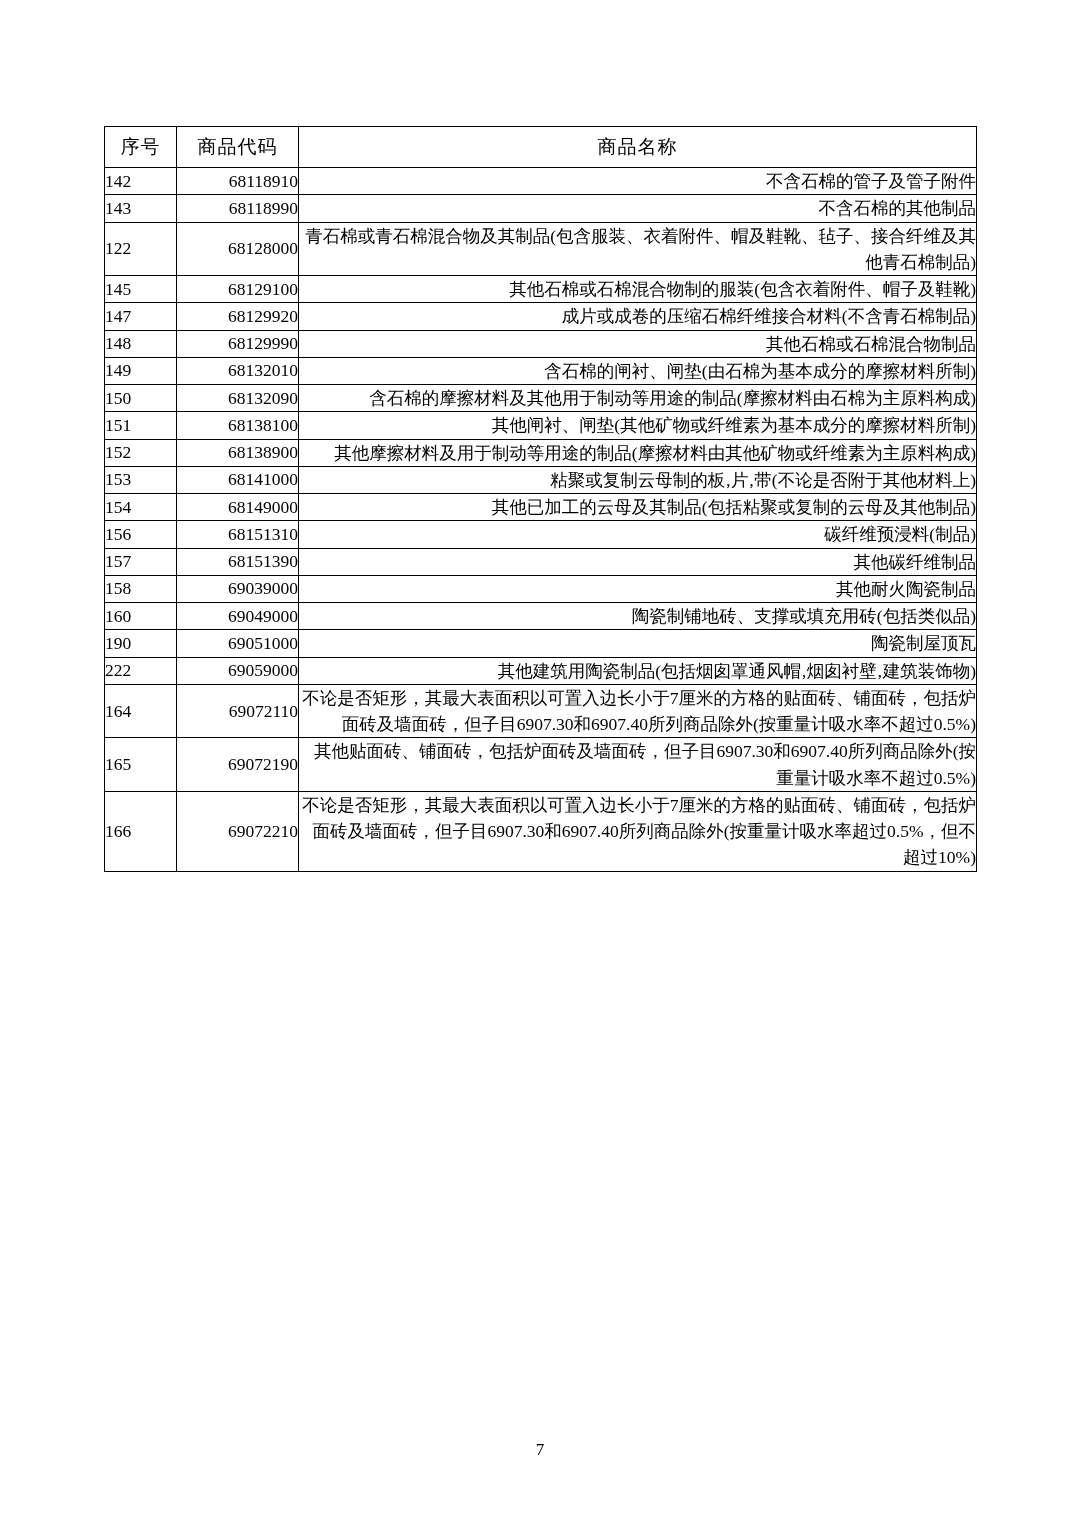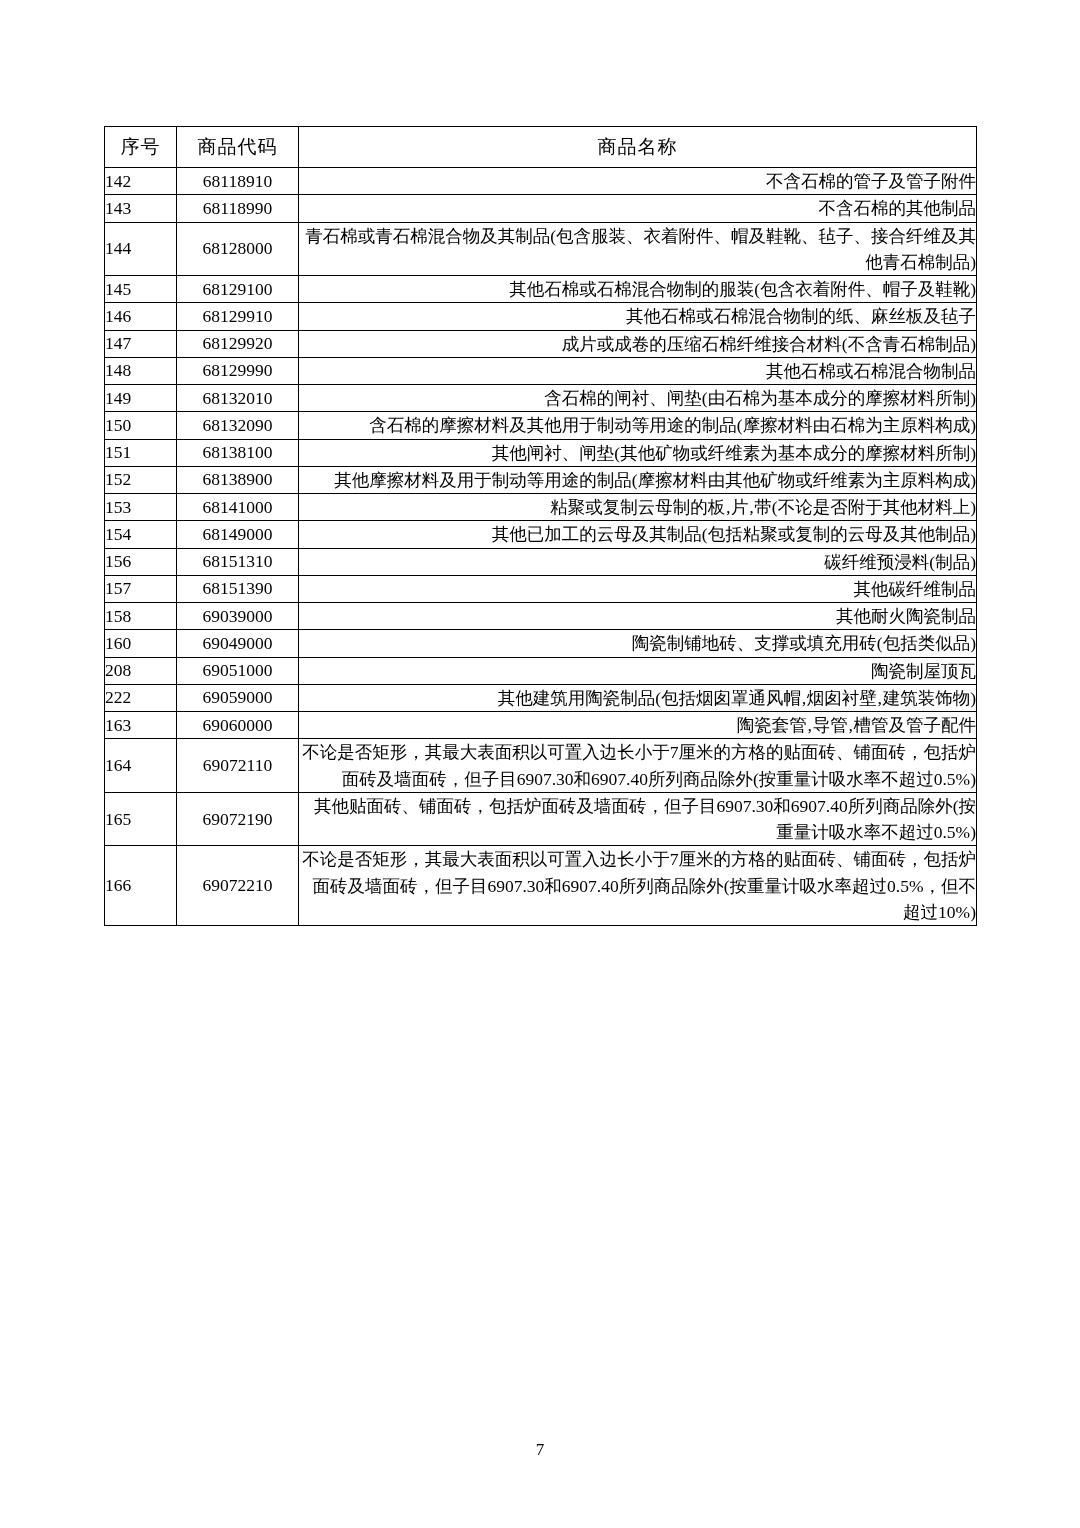--- a/index.html
+++ b/index.html
@@ -42,21 +42,21 @@
   col.c-seq { width: 72px; }
   col.c-code { width: 122px; }
   col.c-name { width: 678px; }
 
   td.seq {
     text-align: left;
     font-size: 17.5px;
     padding: 6px 2px;
   }
   td.code {
-    text-align: center;
+    text-align: right;
     font-size: 17.5px;
     padding: 6px 4px 6px 6px;
   }
   td.name {
     text-align: right;
     font-size: 17.5px;
     line-height: 1.5;
     padding: 7px 8px 7px 10px;
     word-break: break-all;
   }
@@ -92,35 +92,30 @@
         <td class="seq">142</td>
         <td class="code">68118910</td>
         <td class="name">不含石棉的管子及管子附件</td>
       </tr>
       <tr>
         <td class="seq">143</td>
         <td class="code">68118990</td>
         <td class="name">不含石棉的其他制品</td>
       </tr>
       <tr>
-        <td class="seq">144</td>
+        <td class="seq">122</td>
         <td class="code">68128000</td>
         <td class="name">青石棉或青石棉混合物及其制品(包含服装、衣着附件、帽及鞋靴、毡子、接合纤维及其他青石棉制品)</td>
       </tr>
       <tr>
         <td class="seq">145</td>
         <td class="code">68129100</td>
         <td class="name">其他石棉或石棉混合物制的服装(包含衣着附件、帽子及鞋靴)</td>
       </tr>
       <tr>
-        <td class="seq">146</td>
-        <td class="code">68129910</td>
-        <td class="name">其他石棉或石棉混合物制的纸、麻丝板及毡子</td>
-      </tr>
-      <tr>
         <td class="seq">147</td>
         <td class="code">68129920</td>
         <td class="name">成片或成卷的压缩石棉纤维接合材料(不含青石棉制品)</td>
       </tr>
       <tr>
         <td class="seq">148</td>
         <td class="code">68129990</td>
         <td class="name">其他石棉或石棉混合物制品</td>
       </tr>
       <tr>
@@ -167,35 +162,30 @@
         <td class="seq">158</td>
         <td class="code">69039000</td>
         <td class="name">其他耐火陶瓷制品</td>
       </tr>
       <tr>
         <td class="seq">160</td>
         <td class="code">69049000</td>
         <td class="name">陶瓷制铺地砖、支撑或填充用砖(包括类似品)</td>
       </tr>
       <tr>
-        <td class="seq">208</td>
+        <td class="seq">190</td>
         <td class="code">69051000</td>
         <td class="name">陶瓷制屋顶瓦</td>
       </tr>
       <tr>
         <td class="seq">222</td>
         <td class="code">69059000</td>
         <td class="name">其他建筑用陶瓷制品(包括烟囱罩通风帽‚烟囱衬壁‚建筑装饰物)</td>
       </tr>
       <tr>
-        <td class="seq">163</td>
-        <td class="code">69060000</td>
-        <td class="name">陶瓷套管‚导管‚槽管及管子配件</td>
-      </tr>
-      <tr>
         <td class="seq">164</td>
         <td class="code">69072110</td>
         <td class="name">不论是否矩形，其最大表面积以可置入边长小于7厘米的方格的贴面砖、铺面砖，包括炉面砖及墙面砖，但子目6907.30和6907.40所列商品除外(按重量计吸水率不超过0.5%)</td>
       </tr>
       <tr>
         <td class="seq">165</td>
         <td class="code">69072190</td>
         <td class="name">其他贴面砖、铺面砖，包括炉面砖及墙面砖，但子目6907.30和6907.40所列商品除外(按重量计吸水率不超过0.5%)</td>
       </tr>
       <tr>

